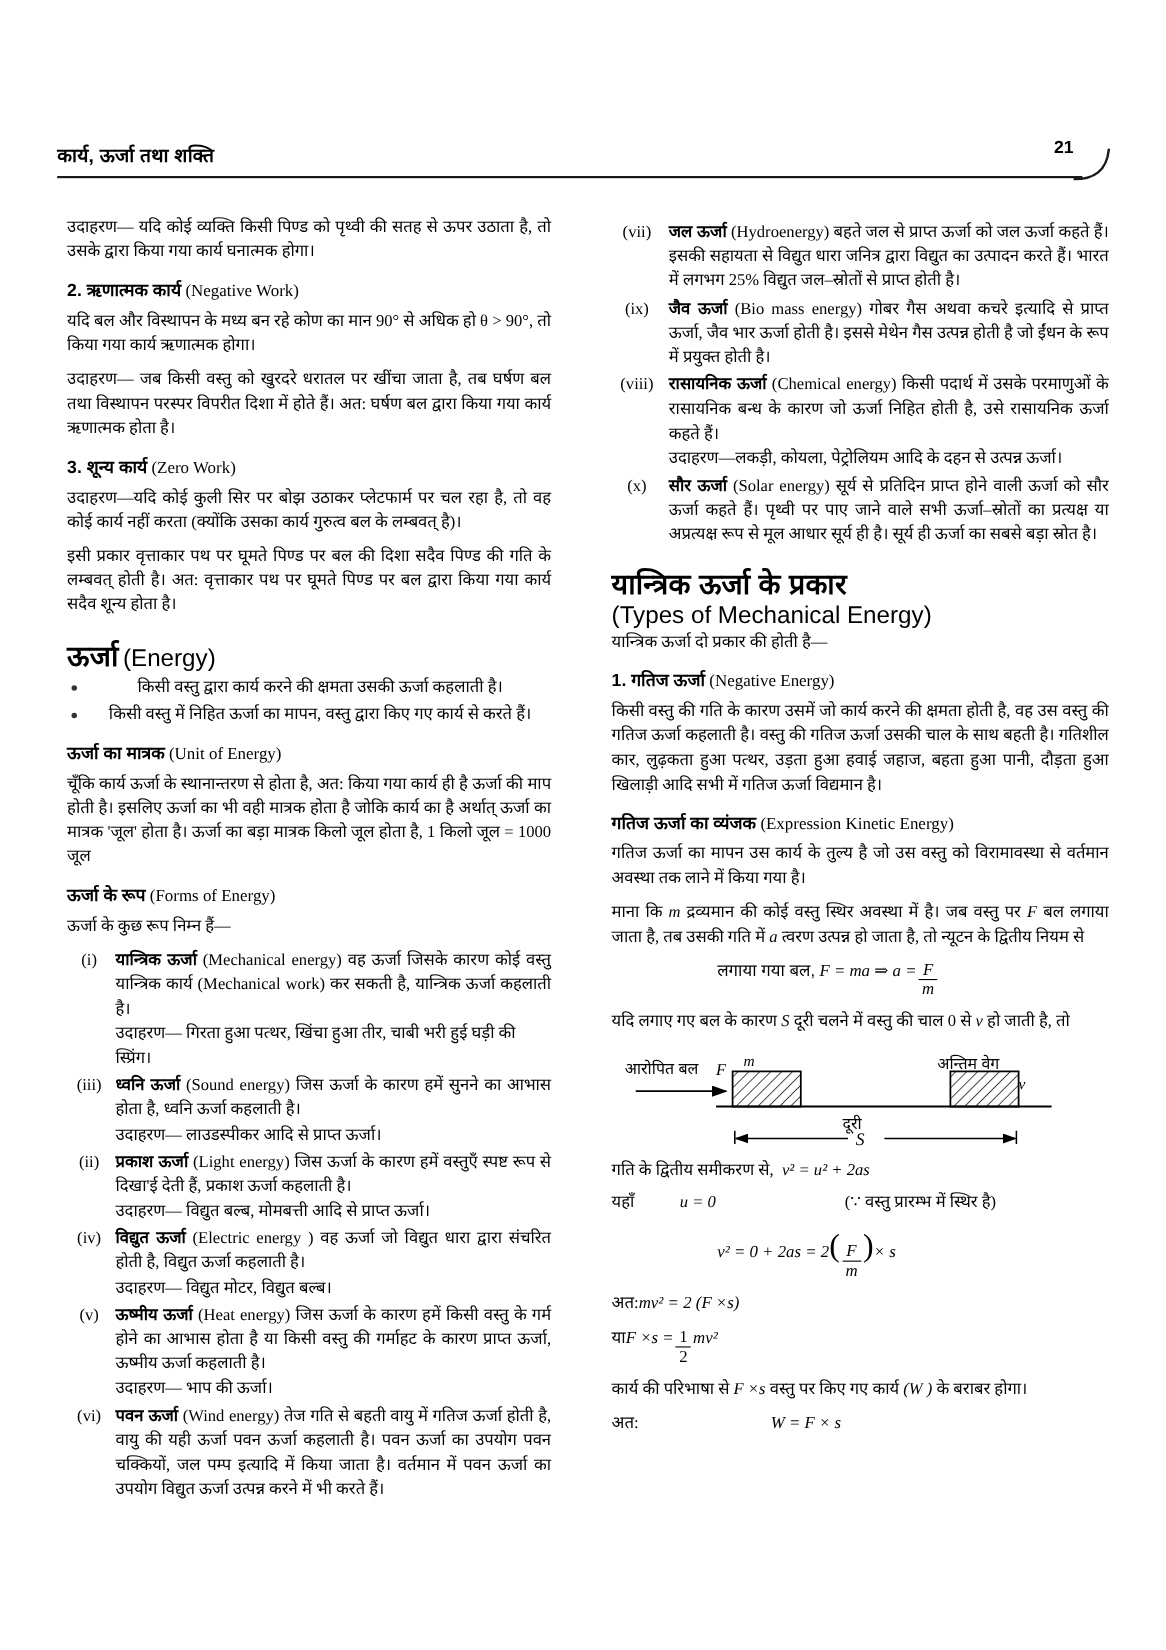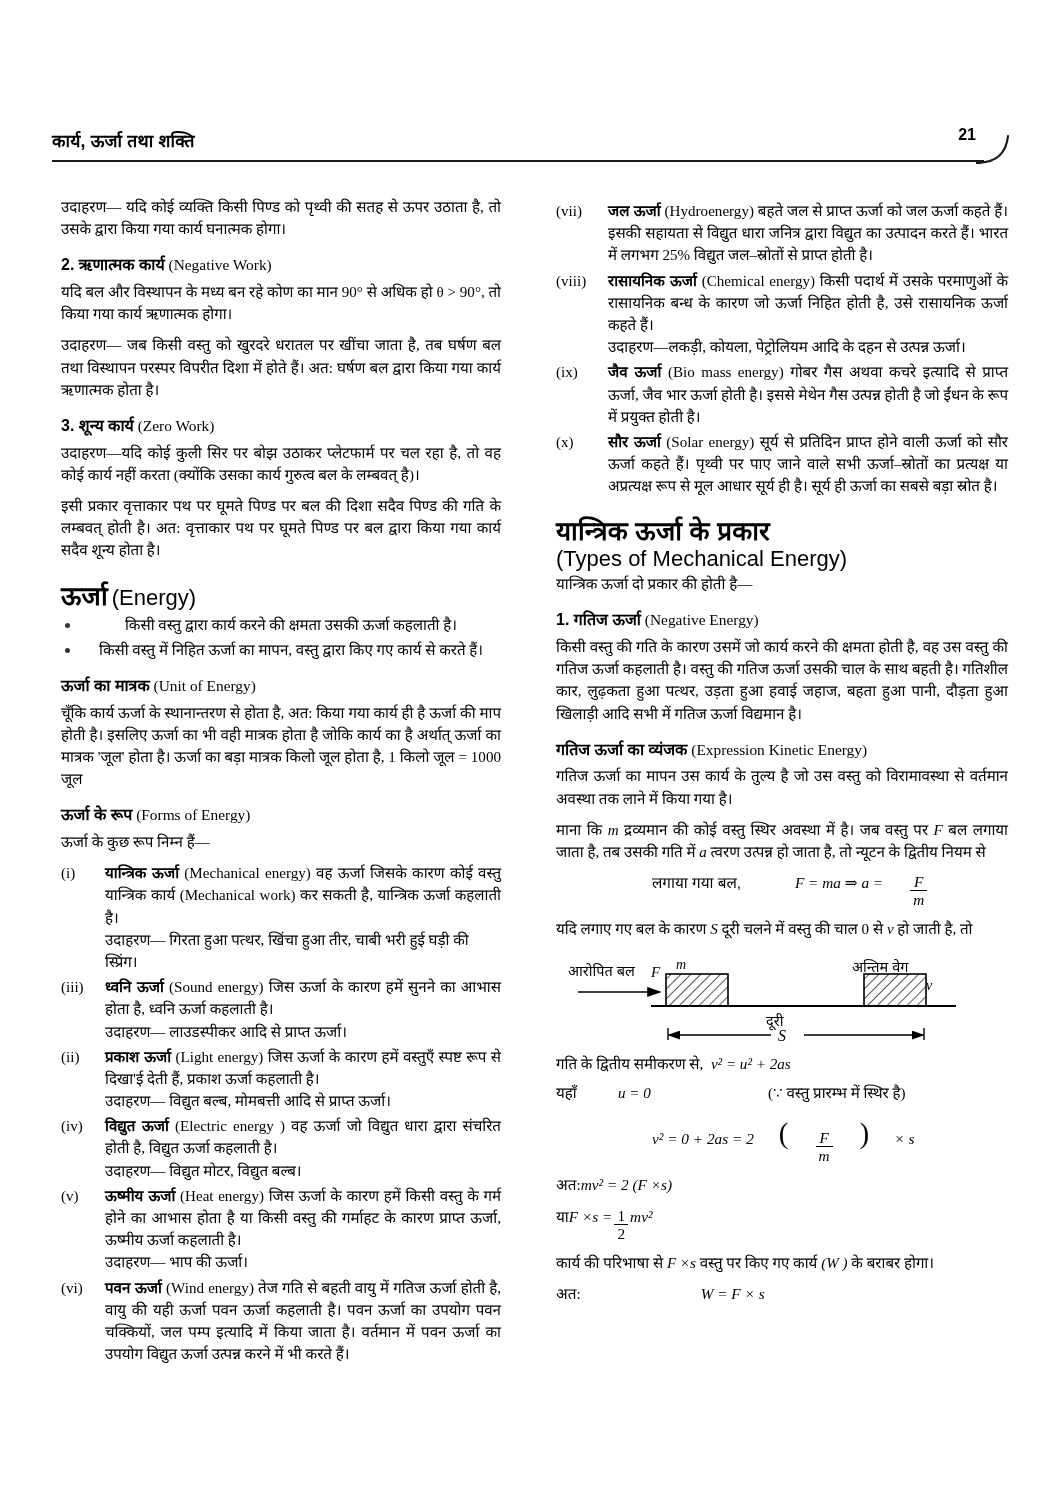--- a/index.html
+++ b/index.html
@@ -144,21 +144,21 @@
     position: relative;
     padding-left: 44px;
     margin-bottom: 3px;
     text-align: justify;
   }
   ol.roman > li .rn {
     position: absolute;
     left: 0;
     top: 0;
     width: 40px;
-    text-align: left;
+    text-align: center;
     font-family: "Liberation Serif", "DejaVu Serif", serif;
   }
   ol.roman > li .ex {
     display: block;
     text-align: left;
   }
   .col-right ol.roman > li { padding-left: 52px; }
   .col-right ol.roman > li .rn { width: 46px; }
 
   
@@ -167,21 +167,21 @@
     font-style: italic;
   }
   .mathu { font-style: normal; }
   .eqline {
     margin: 9px 0 9px 0;
     display: flex;
     align-items: baseline;
     font-size: 15.3px;
   }
   .eq-lead { font-family: "Liberation Sans","DejaVu Sans",sans-serif; font-weight:400; }
-  .indent-2 { padding-left: 96px; gap: 25px; }
+  .indent-2 { padding-left: 96px; }
   .indent-3 { padding-left: 120px; }
 
   .frac {
     display: inline-block;
     vertical-align: middle;
     text-align: center;
     margin: 0 2px;
     position: relative;
     top: -1px;
   }
@@ -289,25 +289,25 @@
     </ol>
   </div>
 
   <div class="col col-right">
 
     <ol class="roman">
       <li>
         <span class="rn">(vii)</span><span class="dh">जल ऊर्जा</span> <span class="eng">(Hydroenergy)</span><span> बहते जल से प्राप्त ऊर्जा को जल ऊर्जा कहते हैं। इसकी सहायता से विद्युत धारा जनित्र द्वारा विद्युत का उत्पादन करते हैं। भारत में लगभग 25% विद्युत जल–स्रोतों से प्राप्त होती है।</span>
       </li>
       <li>
+        <span class="rn">(ix)</span><span class="dh">जैव ऊर्जा</span> <span class="eng">(Bio mass energy)</span><span> गोबर गैस अथवा कचरे इत्यादि से प्राप्त ऊर्जा, जैव भार ऊर्जा होती है। इससे मेथेन गैस उत्पन्न होती है जो ईंधन के रूप में प्रयुक्त होती है।</span>
+      </li>
+      <li>
         <span class="rn">(viii)</span><span class="dh">रासायनिक ऊर्जा</span> <span class="eng">(Chemical energy)</span><span> किसी पदार्थ में उसके परमाणुओं के रासायनिक बन्ध के कारण जो ऊर्जा निहित होती है, उसे रासायनिक ऊर्जा कहते हैं।</span>
         <span class="ex">उदाहरण—लकड़ी, कोयला, पेट्रोलियम आदि के दहन से उत्पन्न ऊर्जा।</span>
-      </li>
-      <li>
-        <span class="rn">(ix)</span><span class="dh">जैव ऊर्जा</span> <span class="eng">(Bio mass energy)</span><span> गोबर गैस अथवा कचरे इत्यादि से प्राप्त ऊर्जा, जैव भार ऊर्जा होती है। इससे मेथेन गैस उत्पन्न होती है जो ईंधन के रूप में प्रयुक्त होती है।</span>
       </li>
       <li>
         <span class="rn">(x)</span><span class="dh">सौर ऊर्जा</span> <span class="eng">(Solar energy)</span><span> सूर्य से प्रतिदिन प्राप्त होने वाली ऊर्जा को सौर ऊर्जा कहते हैं। पृथ्वी पर पाए जाने वाले सभी ऊर्जा–स्रोतों का प्रत्यक्ष या अप्रत्यक्ष रूप से मूल आधार सूर्य ही है। सूर्य ही ऊर्जा का सबसे बड़ा स्रोत है।</span>
       </li>
     </ol>
 
     <h2 class="major">
       <span class="big">यान्त्रिक ऊर्जा के प्रकार</span><br>
       <span class="big-en">(Types of Mechanical Energy)</span>
     </h2>

